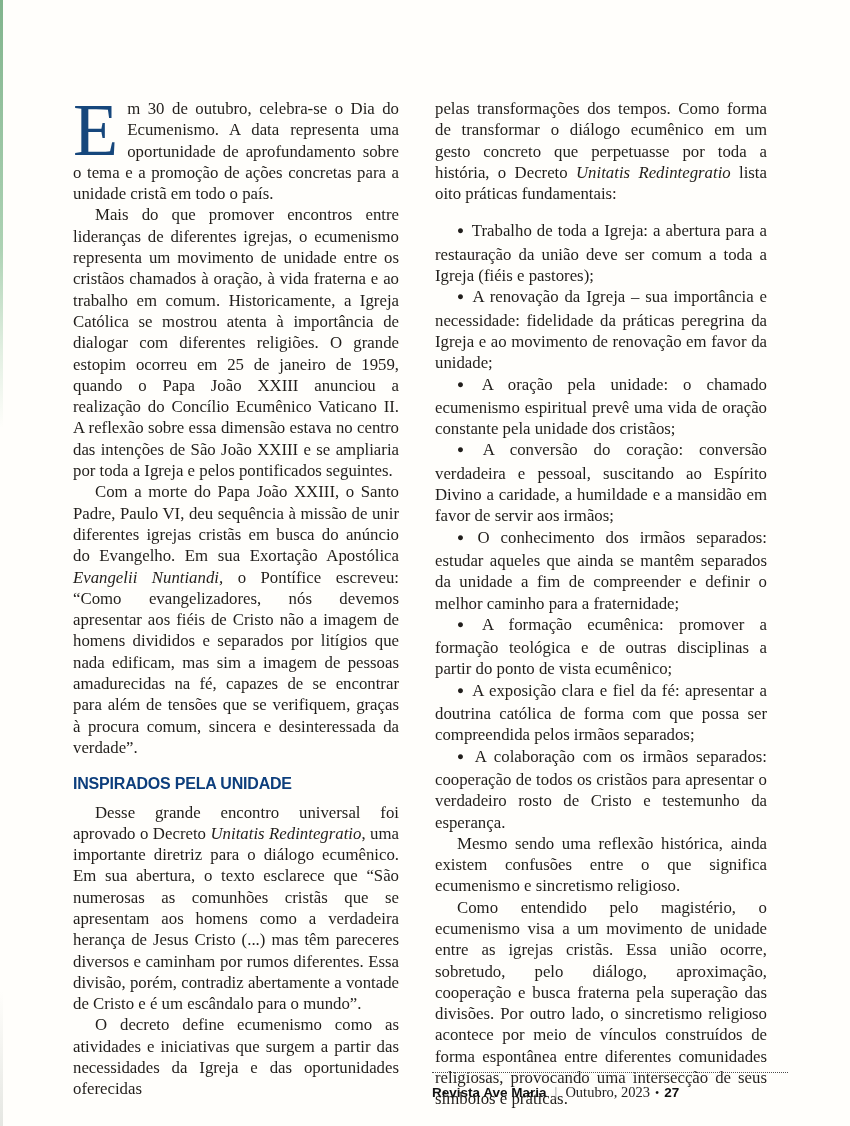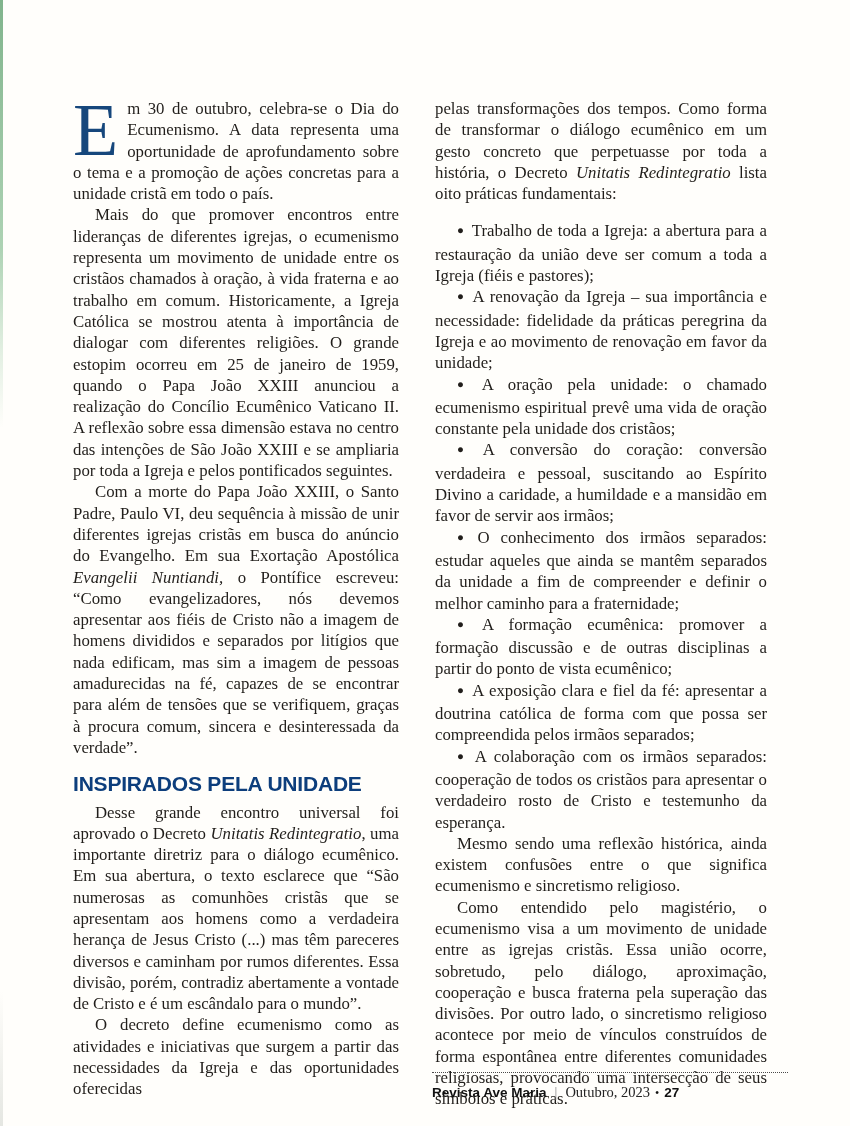--- a/index.html
+++ b/index.html
@@ -37,21 +37,21 @@
     float:left;
     font-family:"Liberation Serif", serif;
     font-size:74px; line-height:58px;
     color:#16477c;
     padding:3px 9px 0 0;
   }
 
   .section-heading {
     font-family:"Liberation Sans", sans-serif;
     font-weight:700;
-    font-size:21px;
+    font-size:16px;
     letter-spacing:-0.2px;
     color:#0d3e7c;
     margin:17px 0 7px 0;
     text-align:left;
     text-indent:0;
   }
   .first-heading { margin-top:15px; }
 
   .bullets { margin-top:16px; }
   .bullet-char {
@@ -107,21 +107,21 @@
 
     <div class="col col-right">
       <p class="flush"><span>pelas transformações dos tempos. Como forma de transformar o diálogo ecumênico em um gesto concreto que perpetuasse por toda a história, o Decreto </span><em class="work">Unitatis Redintegratio</em><span> lista oito práticas fundamentais:</span></p>
 
       <div class="bullets">
         <p><span class="bullet-char">●</span><span>Trabalho de toda a Igreja: a abertura para a restauração da união deve ser comum a toda a Igreja (fiéis e pastores);</span></p>
         <p><span class="bullet-char">●</span><span>A renovação da Igreja – sua importância e necessidade: fidelidade da práticas peregrina da Igreja e ao movimento de renovação em favor da unidade;</span></p>
         <p><span class="bullet-char">●</span><span>A oração pela unidade: o chamado ecumenismo espiritual prevê uma vida de oração constante pela unidade dos cristãos;</span></p>
         <p><span class="bullet-char">●</span><span>A conversão do coração: conversão verdadeira e pessoal, suscitando ao Espírito Divino a caridade, a humildade e a mansidão em favor de servir aos irmãos;</span></p>
         <p><span class="bullet-char">●</span><span>O conhecimento dos irmãos separados: estudar aqueles que ainda se mantêm separados da unidade a fim de compreender e definir o melhor caminho para a fraternidade;</span></p>
-        <p><span class="bullet-char">●</span><span>A formação ecumênica: promover a formação discussão e de outras disciplinas a partir do ponto de vista ecumênico;</span></p>
+        <p><span class="bullet-char">●</span><span>A formação ecumênica: promover a formação teológica e de outras disciplinas a partir do ponto de vista ecumênico;</span></p>
         <p><span class="bullet-char">●</span><span>A exposição clara e fiel da fé: apresentar a doutrina católica de forma com que possa ser compreendida pelos irmãos separados;</span></p>
         <p><span class="bullet-char">●</span><span>A colaboração com os irmãos separados: cooperação de todos os cristãos para apresentar o verdadeiro rosto de Cristo e testemunho da esperança.</span></p>
       </div>
 
 
       <p>Mesmo sendo uma reflexão histórica, ainda existem confusões entre o que significa ecumenismo e sincretismo religioso.</p>
 
       <p>Como entendido pelo magistério, o ecumenismo visa a um movimento de unidade entre as igrejas cristãs. Essa união ocorre, sobretudo, pelo diálogo, aproximação, cooperação e busca fraterna pela superação das divisões. Por outro lado, o sincretismo religioso acontece por meio de vínculos construídos de forma espontânea entre diferentes comunidades religiosas, provocando uma intersecção de seus símbolos e práticas.</p>
     </div>
   </div>

